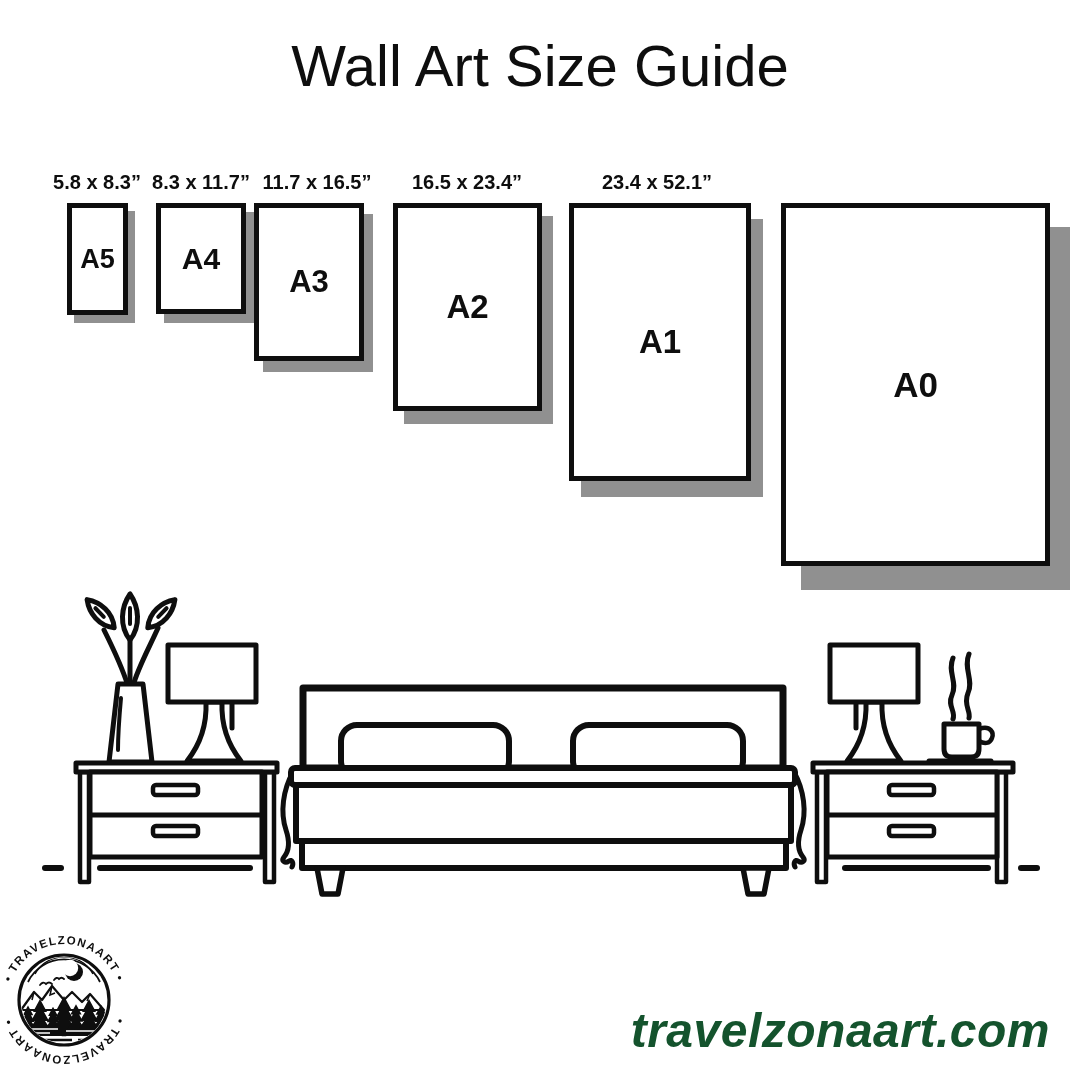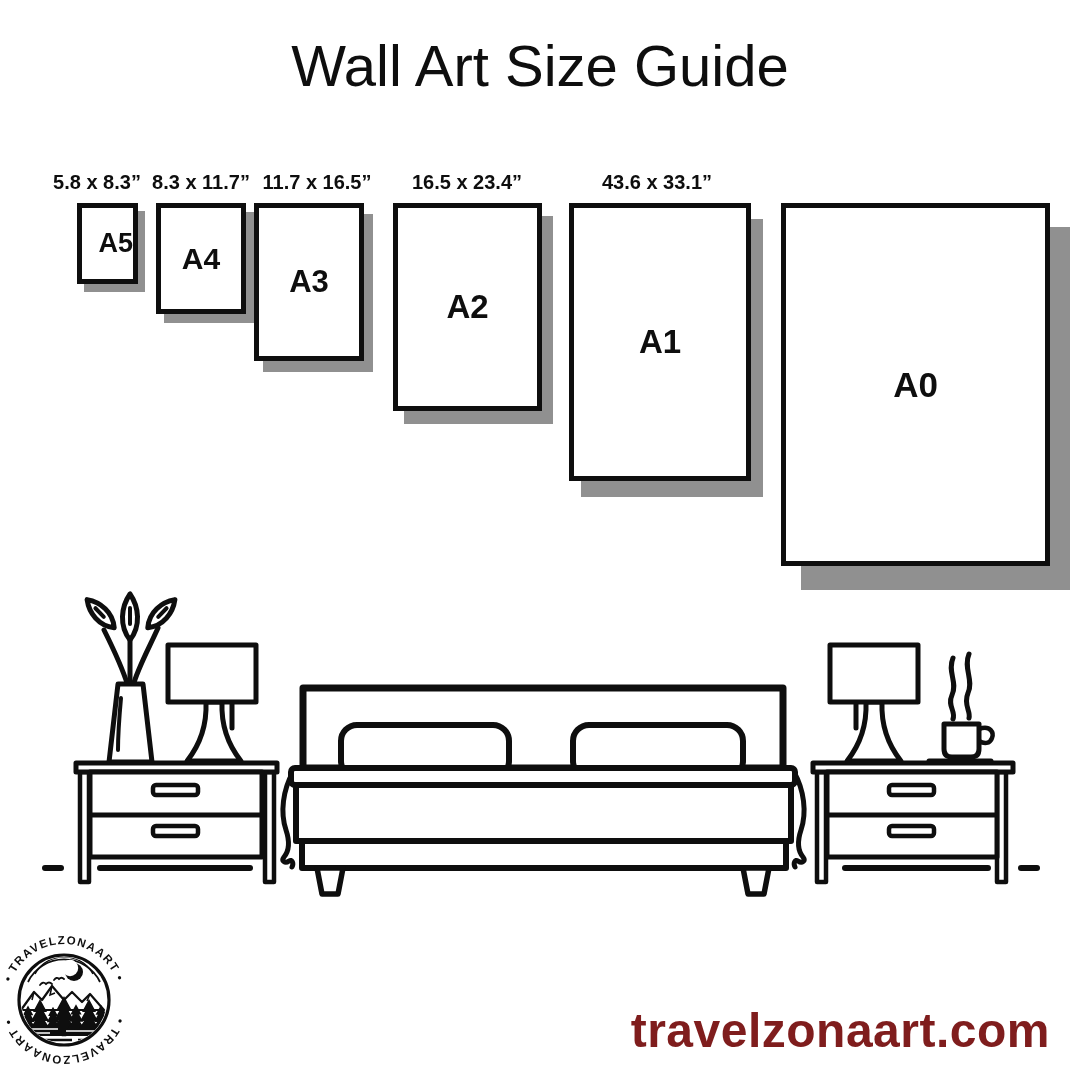--- a/index.html
+++ b/index.html
@@ -27,49 +27,49 @@
   .dl-a2{left:362px;}  
   .dl-a1{left:552px;}  
   .dl-a0{left:773px;}  
 
   .frame{
     position:absolute;top:203px;background:#ffffff;
     border:5px solid #0e0e0e;box-sizing:border-box;
     display:flex;align-items:center;justify-content:center;
     font-weight:700;color:#0e0e0e;
   }
-  .f-a5{left:77px;width:61px;height:81px;box-shadow:7px 8px 0 #909090;font-size:27px;justify-content:flex-end;}
+  .f-a5{left:67px;width:61px;height:112px;box-shadow:7px 8px 0 #909090;font-size:27px;}
   .f-a4{left:156px;width:90px;height:111px;box-shadow:8px 9px 0 #909090;font-size:30px;}
   .f-a3{left:254px;width:110px;height:158px;box-shadow:9px 11px 0 #909090;font-size:31px;}
   .f-a2{left:393px;width:149px;height:208px;box-shadow:11px 13px 0 #909090;font-size:33px;}
   .f-a1{left:569px;width:182px;height:278px;box-shadow:12px 16px 0 #909090;font-size:33px;}
   .f-a0{left:781px;width:269px;height:363px;box-shadow:20px 24px 0 #909090;font-size:35px;}
 
   .scene{position:absolute;left:0;top:580px;width:1080px;height:320px;}
   .logo{position:absolute;left:0px;top:930px;width:136px;height:150px;}
   .logo-ring{font-size:11.5px;font-weight:700;letter-spacing:1.4px;fill:#0e0e0e;
              font-family:"Liberation Sans", sans-serif;}
   .website{
     position:absolute;right:30px;top:1003px;
     font-size:48px;font-weight:800;letter-spacing:0.5px;
-    color:#7f1d1d;line-height:56px;text-decoration:none;white-space:nowrap;
+    color:#14532d;line-height:56px;text-decoration:none;white-space:nowrap;font-style:italic;
   }
 </style>
 </head>
 <body>
 
 <div class="canvas">
 
   <div class="title">Wall Art Size Guide</div>
 
   <div class="dim-label dl-a5">5.8 x 8.3”</div>
   <div class="dim-label dl-a4">8.3 x 11.7”</div>
   <div class="dim-label dl-a3">11.7 x 16.5”</div>
   <div class="dim-label dl-a2">16.5 x 23.4”</div>
-  <div class="dim-label dl-a1">43.6 x 33.1”</div>
+  <div class="dim-label dl-a1">23.4 x 52.1”</div>
 
   <div class="frame f-a5">
     <span>A5</span>
   </div>
   <div class="frame f-a4">
     <span>A4</span>
   </div>
   <div class="frame f-a3">
     <span>A3</span>
   </div>

